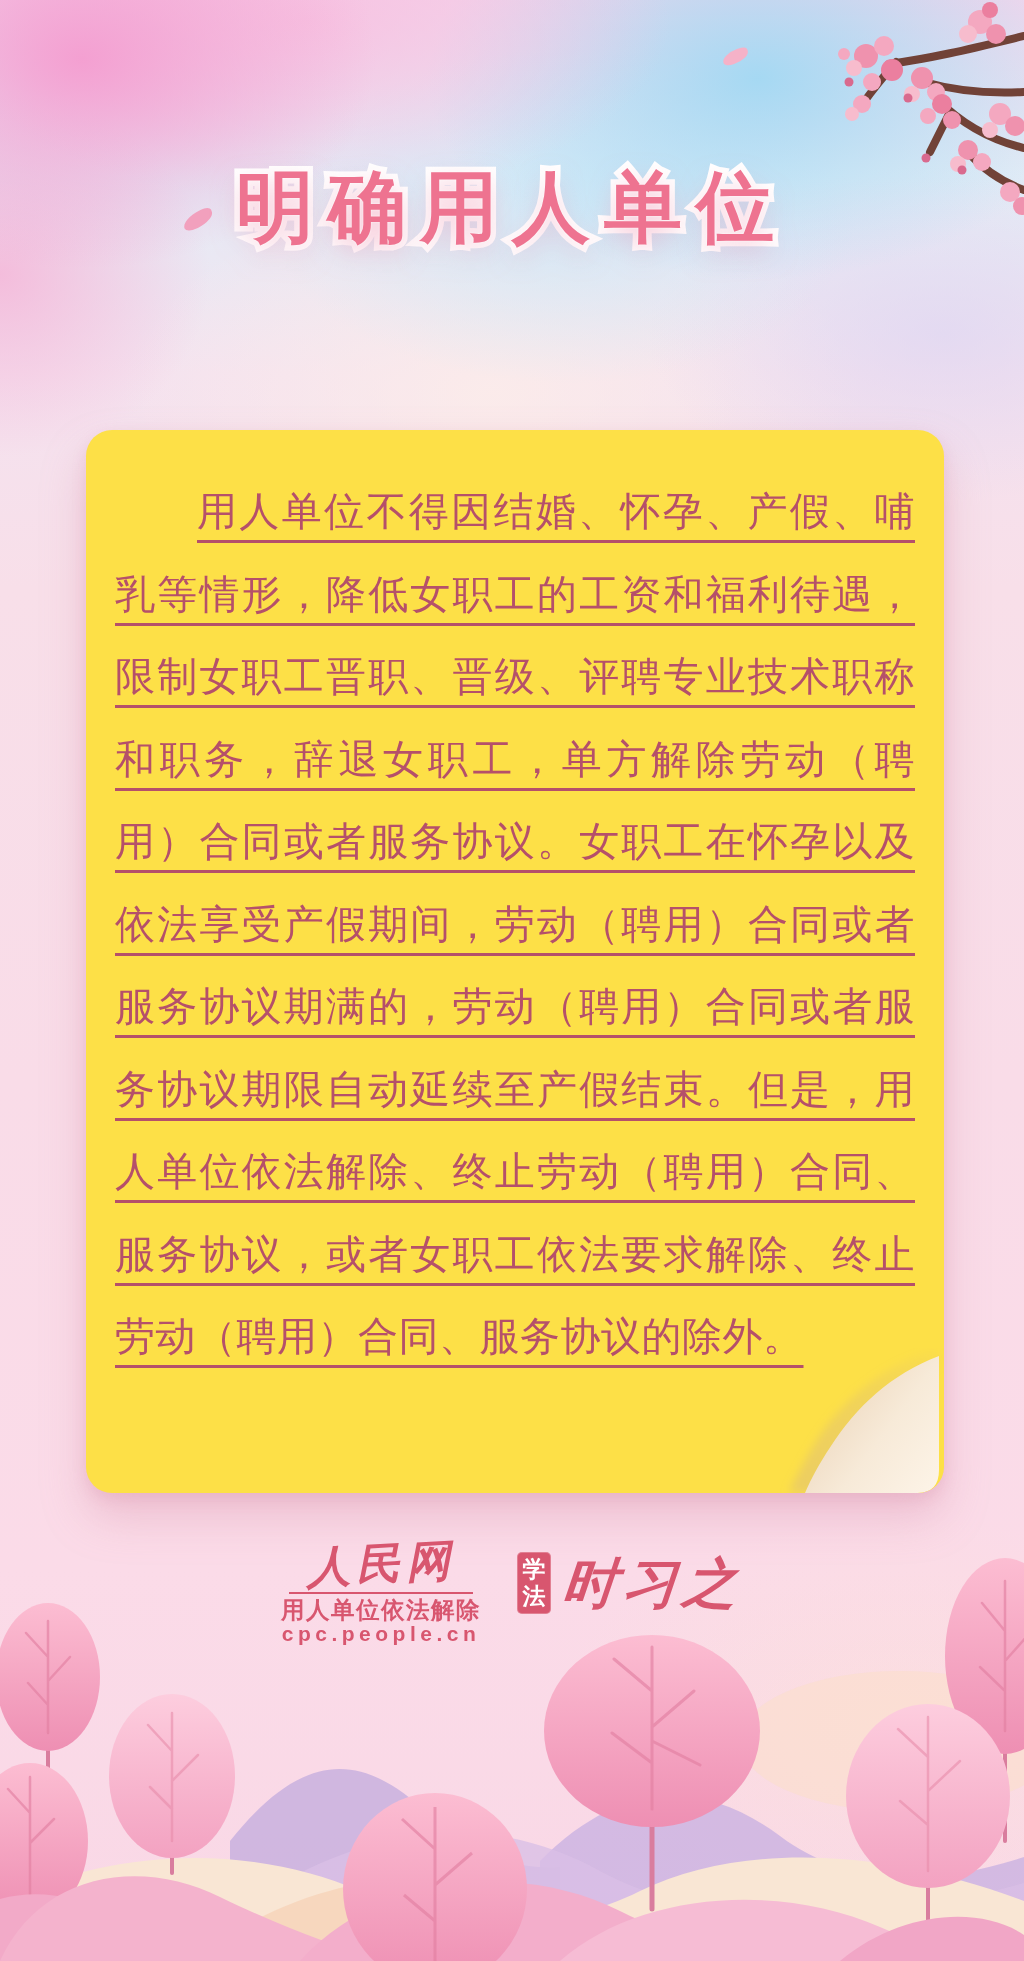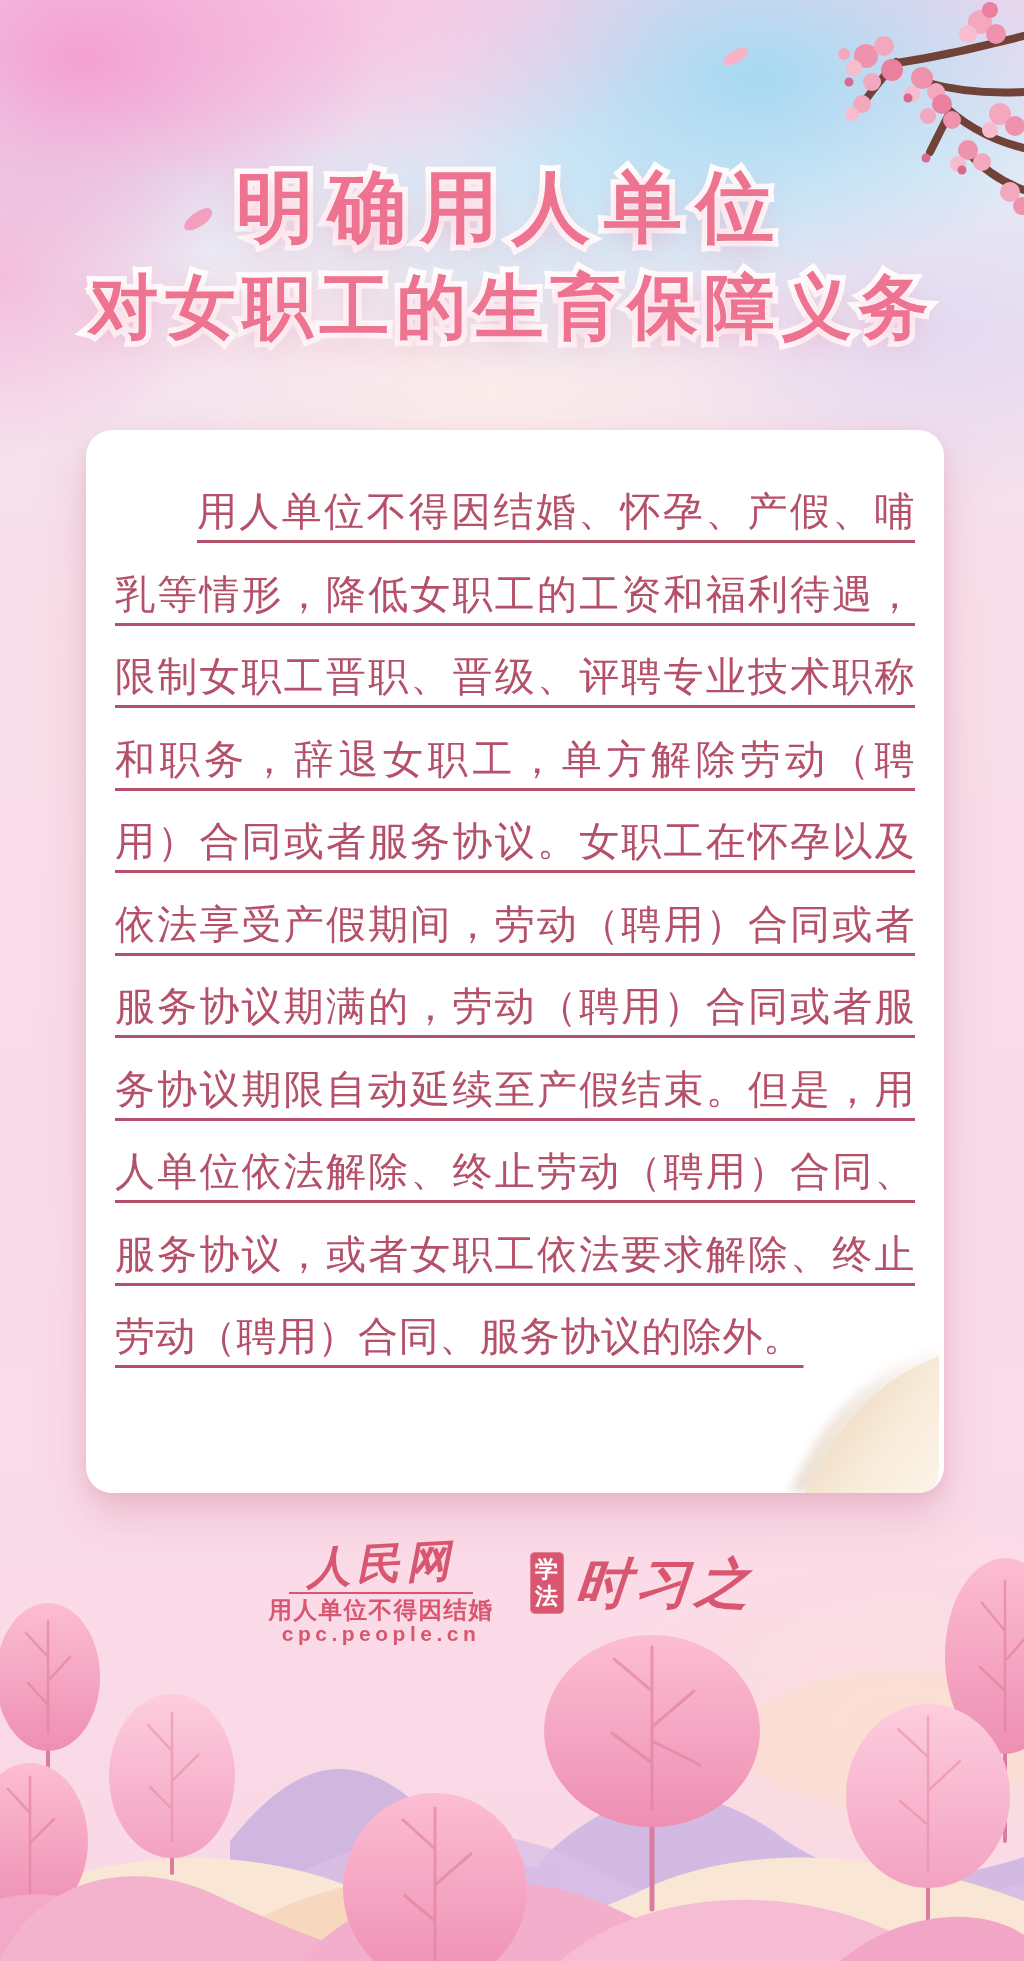--- a/index.html
+++ b/index.html
@@ -35,21 +35,21 @@
   }
   .title-line.l1{font-size:78px;letter-spacing:14px;}
   .title-line.l2{font-size:70px;letter-spacing:7px;}
   
   .petal{position:absolute;z-index:2;border-radius:70% 30% 65% 35%;}
   .petal.p1{left:182px;top:212px;width:32px;height:15px;background:#f2a0bd;transform:rotate(-26deg);}
   .petal.p2{left:722px;top:50px;width:27px;height:13px;background:#f5b2c8;transform:rotate(-20deg);}
   
   .card{
     position:absolute;left:86px;top:430px;width:858px;height:1063px;z-index:4;
-    background:#ffffff;border-radius:26px;overflow:hidden;
+    background:#fde047;border-radius:26px;overflow:hidden;
     box-shadow:0 24px 44px rgba(213,138,164,.35),0 6px 14px rgba(213,138,164,.22);
   }
   .card-text{
     margin:0;padding:40px 29px 0 29px;
     font-size:40px;line-height:82.5px;font-weight:500;color:#b5506a;
     letter-spacing:0.5px;text-indent:82px;
     text-align:justify;
     text-decoration:underline;
     text-decoration-color:#b5506a;
     text-decoration-thickness:3px;
@@ -127,21 +127,20 @@
     <circle cx="242" cy="158" r="4.5" fill="#d96a8e"></circle>
       <circle cx="278" cy="170" r="4.5" fill="#d96a8e"></circle>
   </g>
 </svg>
 
 <div class="petal p1"></div>
 <div class="petal p2"></div>
 
 <div class="title-wrap">
   <div class="title-line l1">明确用人单位</div>
-  <div class="title-line l2">对女职工的生育保障义务</div>
 </div>
 
 <div class="card">
   <p class="card-text">用人单位不得因结婚、怀孕、产假、哺乳等情形，降低女职工的工资和福利待遇，限制女职工晋职、晋级、评聘专业技术职称和职务，辞退女职工，单方解除劳动（聘用）合同或者服务协议。女职工在怀孕以及依法享受产假期间，劳动（聘用）合同或者服务协议期满的，劳动（聘用）合同或者服务协议期限自动延续至产假结束。但是，用人单位依法解除、终止劳动（聘用）合同、服务协议，或者女职工依法要求解除、终止劳动（聘用）合同、服务协议的除外。</p>
   <svg class="curl" viewBox="0 0 175 145">
     <defs>
       <linearGradient id="curlShadow" x1="0" y1="0" x2="1" y2="0.3">
         <stop offset="0" stop-color="#cfae8e" stop-opacity="0.55"></stop>
         <stop offset="1" stop-color="#cfae8e" stop-opacity="0"></stop>
       </linearGradient>
@@ -156,21 +155,21 @@
     </defs>
     <path d="M168,2 C112,18 70,56 46,96 C34,116 26,132 20,145 L60,145 C70,126 80,110 94,92 C118,60 146,30 175,16 Z" fill="url(#curlShadow)" filter="url(#soft)"></path>
     <path d="M170,8 C122,26 86,60 62,98 C50,116 42,131 36,145 L148,145 Q170,145 170,122 Z" fill="url(#curlFlap)"></path>
   </svg>
 </div>
 
 <div class="footer">
   <div class="pd-logo">
     <div class="pd-script">人民网</div>
     <div class="pd-rule"></div>
-    <div class="pd-org">用人单位不得因结婚</div>
+    <div class="pd-org">用人单位依法解除</div>
     <div class="pd-url">cpc.people.cn</div>
   </div>
   <div class="sxz">
     <div class="sxz-badge">
       <span>学</span>
       <span>法</span>
     </div>
     <div class="sxz-name">时习之</div>
   </div>
 </div>

